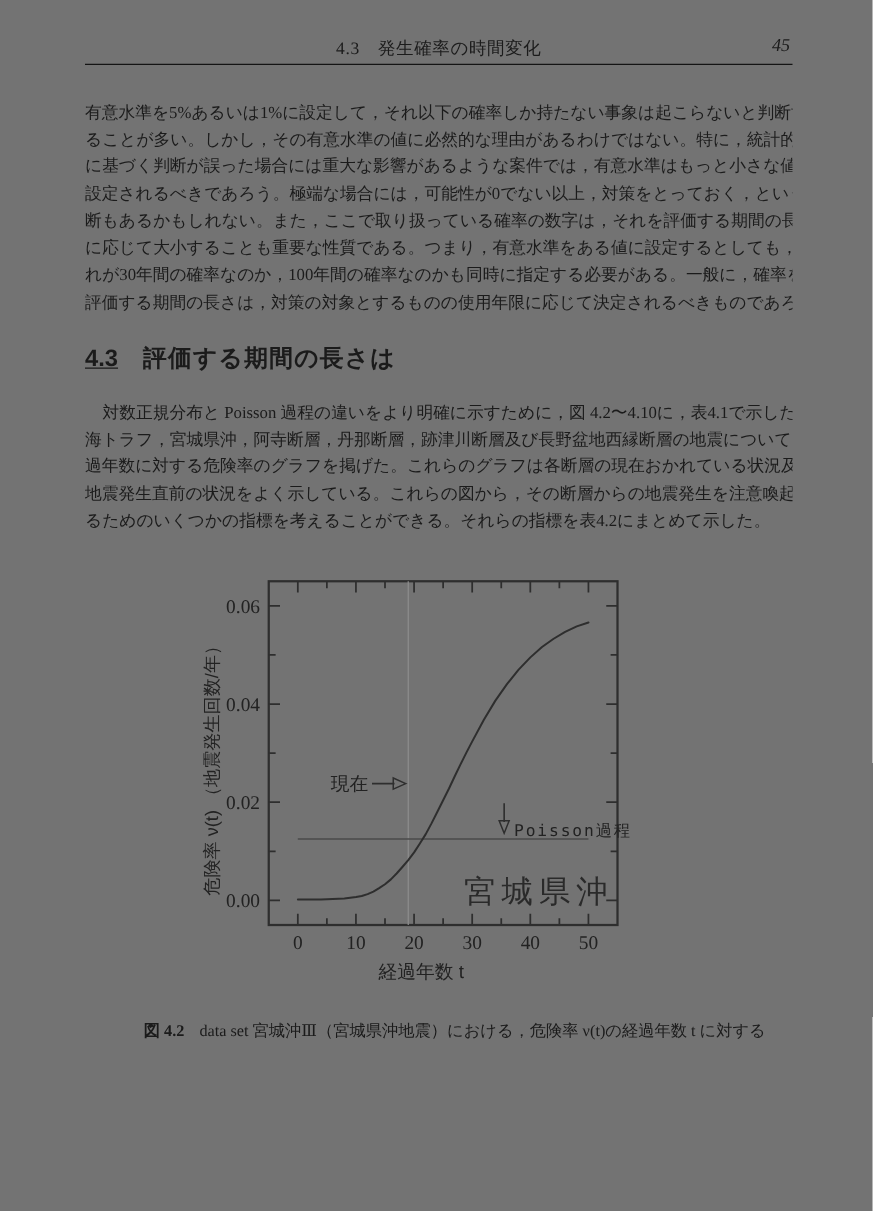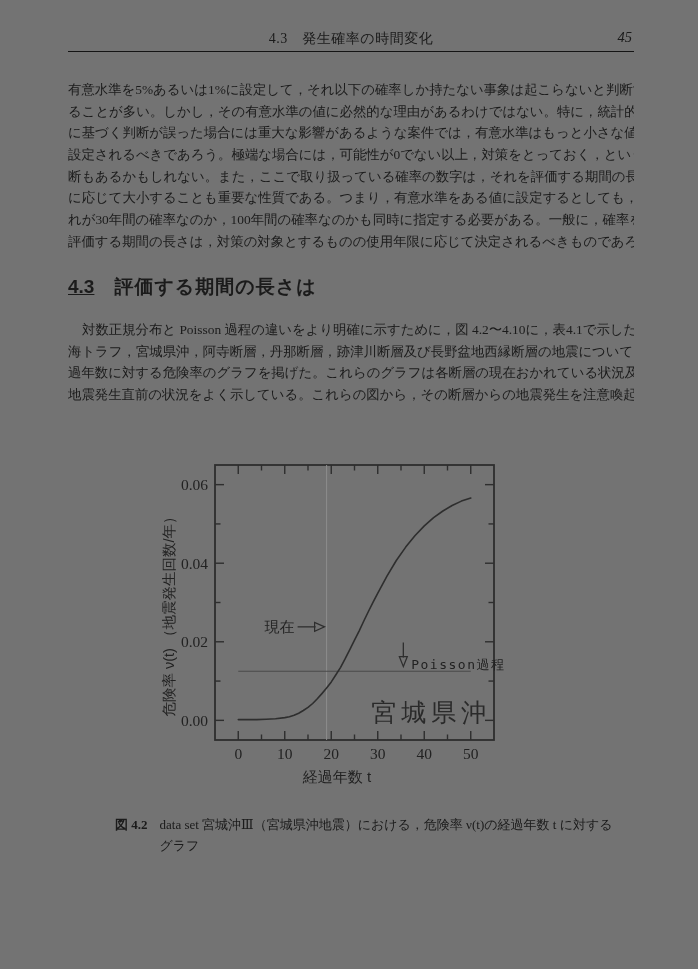--- a/index.html
+++ b/index.html
@@ -57,20 +57,21 @@
 
   <div class="section-heading">
     <span class="sec-num">4.3</span><span>評価する期間の長さは</span>
   </div>
 
   <div class="para para2">
     <div class="line indent">対数正規分布と Poisson 過程の違いをより明確に示すために，図 4.2〜4.10に，表4.1で示した南</div>
     <div class="line">海トラフ，宮城県沖，阿寺断層，丹那断層，跡津川断層及び長野盆地西縁断層の地震について，経</div>
     <div class="line">過年数に対する危険率のグラフを掲げた。これらのグラフは各断層の現在おかれている状況及び</div>
     <div class="line">地震発生直前の状況をよく示している。これらの図から，その断層からの地震発生を注意喚起す</div>
+    <div class="line">るためのいくつかの指標を考えることができる。それらの指標を表4.2にまとめて示した。</div>
   </div>
 
   <div class="figure">
     <svg id="chart-svg" width="400" height="342" viewBox="0 0 400 342">
         <rect x="65" y="12" width="279" height="275" fill="none" stroke="#2e2e2e" stroke-width="1.8"></rect>
         <line x1="88.25" y1="287" x2="88.25" y2="278" stroke="#2e2e2e" stroke-width="1.4"></line>
         <line x1="88.25" y1="12" x2="88.25" y2="21" stroke="#2e2e2e" stroke-width="1.4"></line>
         <line x1="134.75" y1="287" x2="134.75" y2="278" stroke="#2e2e2e" stroke-width="1.4"></line>
         <line x1="134.75" y1="12" x2="134.75" y2="21" stroke="#2e2e2e" stroke-width="1.4"></line>
         <line x1="181.25" y1="287" x2="181.25" y2="278" stroke="#2e2e2e" stroke-width="1.4"></line>
@@ -127,17 +128,16 @@
         <polygon points="253.325,213.57142857142853 249.325,203.57142857142853 257.325,203.57142857142853" fill="none" stroke="#2e2e2e" stroke-width="1.2"></polygon>
         <text x="261.23" y="215.57142857142853" text-anchor="start" font-size="13" font-family="&quot;DejaVu Sans Mono&quot;,&quot;Liberation Mono&quot;,monospace" letter-spacing="1.5" fill="#222">Poisson過程</text>
         <text x="281.225" y="268.28571428571433" text-anchor="middle" font-size="25" font-family="&quot;Liberation Sans&quot;,&quot;DejaVu Sans&quot;,sans-serif" letter-spacing="5" fill="#2a2a2a">宮城県沖</text>
       </svg>
   </div>
 
   <div class="caption">
     <span class="cap-label">図 4.2</span>
     <span class="cap-lines">
       <div class="line">data set 宮城沖Ⅲ（宮城県沖地震）における，危険率 ν(t)の経過年数 t に対する</div>
-      <div class="line">グラフ</div>
     </span>
   </div>
 
 </div>
 
 </body></html>

